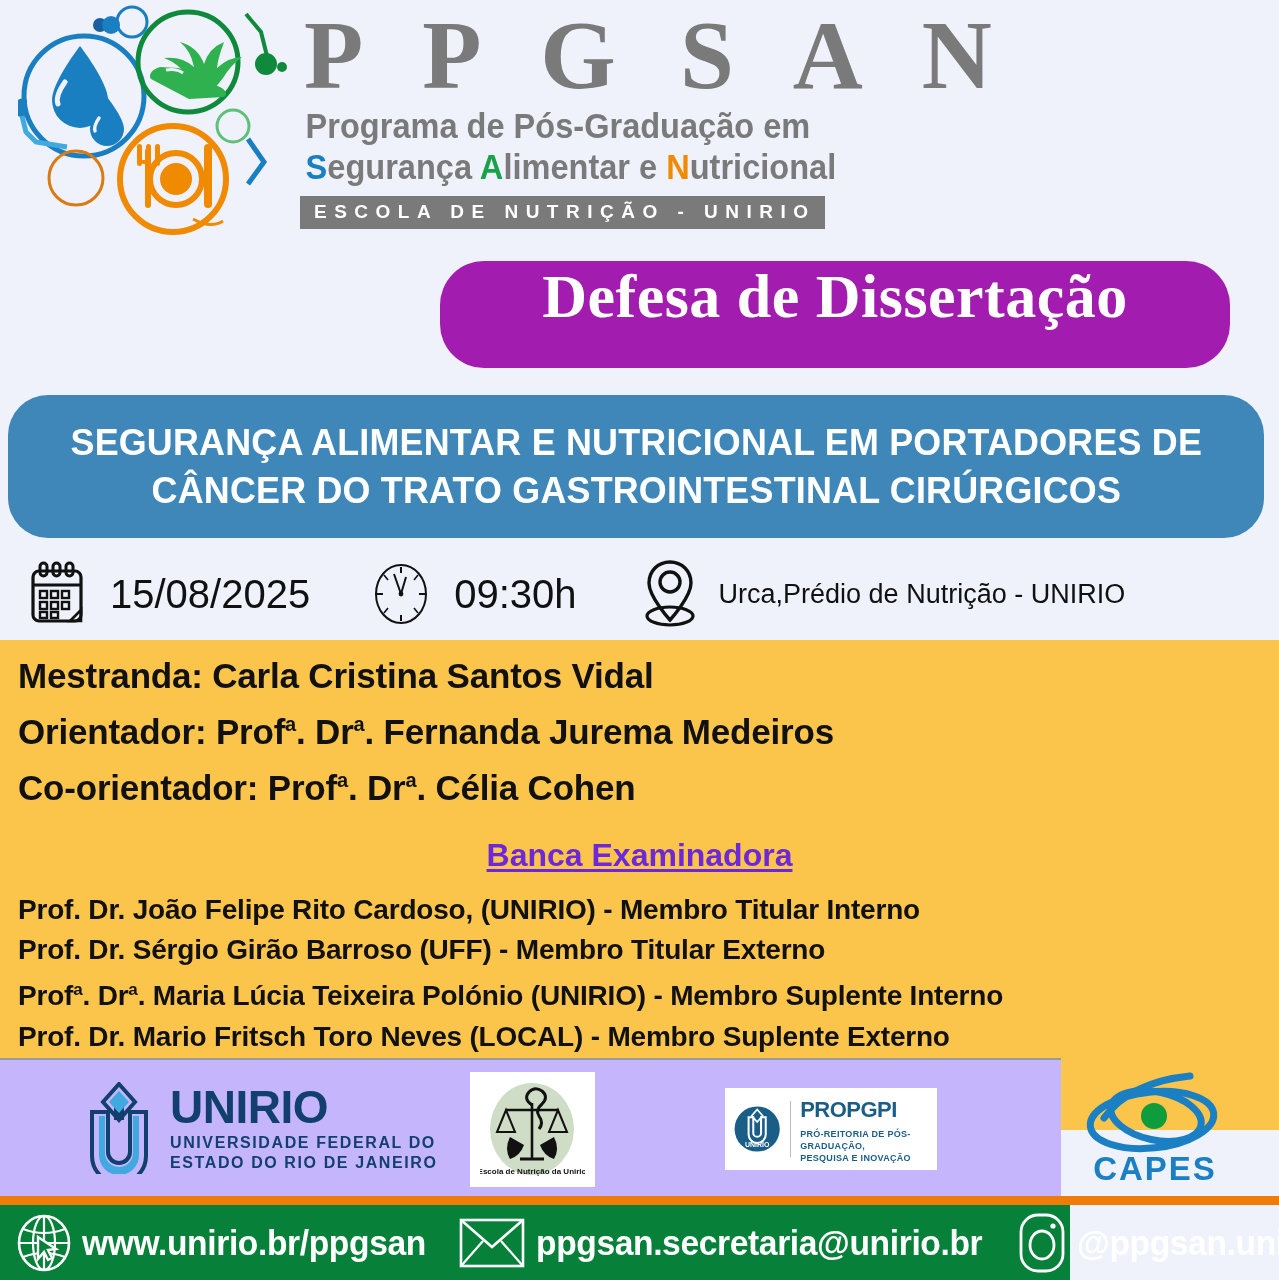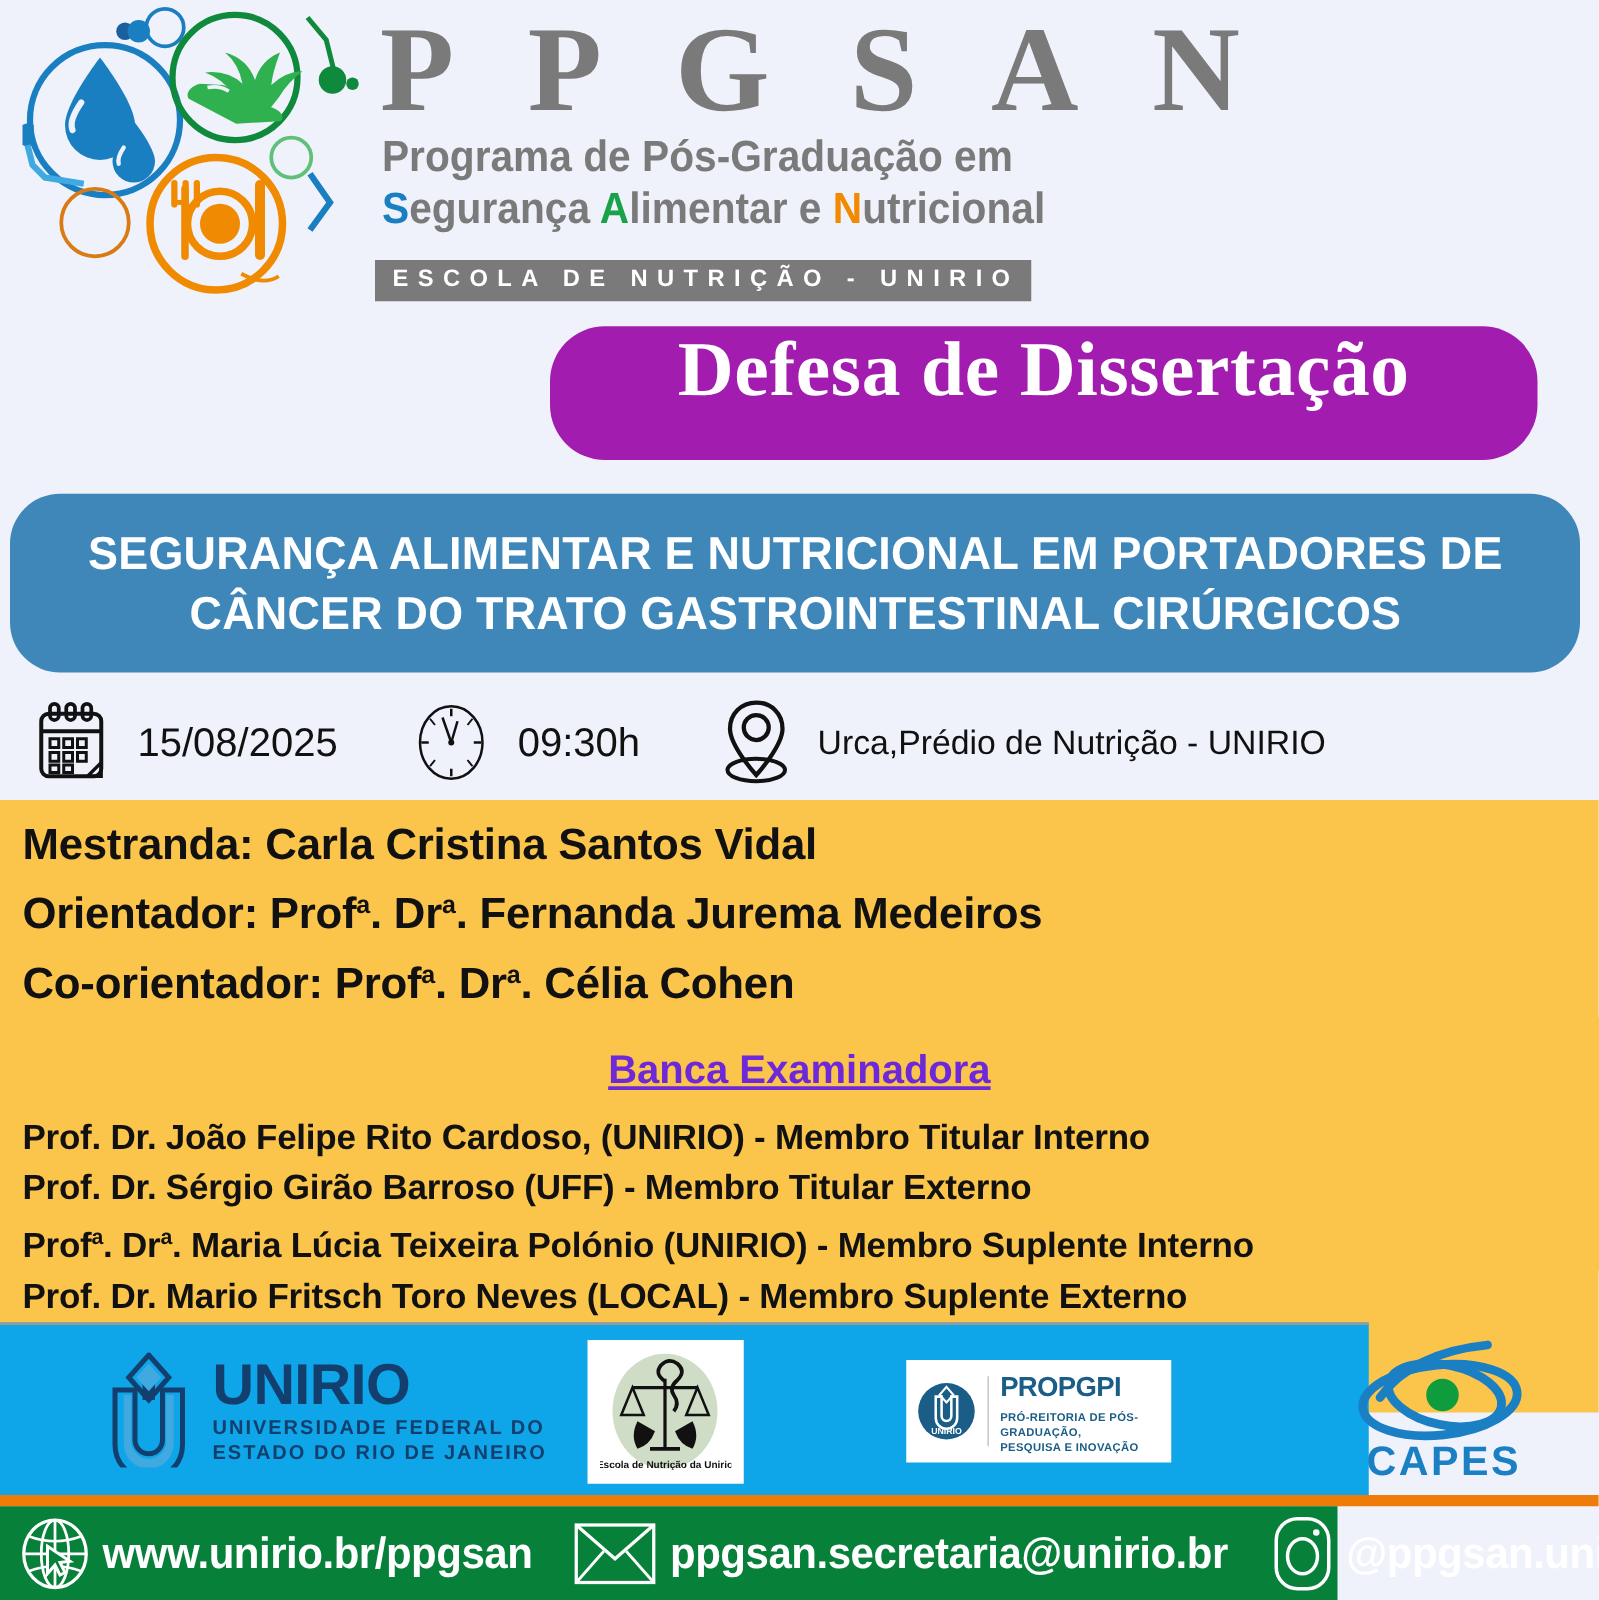--- a/index.html
+++ b/index.html
@@ -35,21 +35,21 @@
     font-size:35px;line-height:42px;font-weight:700;
     color:#7a7a7a;margin:0;padding-left:6px;white-space:nowrap;
     transform:scaleX(0.93);transform-origin:left center;
   }
   .tagline2 .s{color:#1a7fc1;}
   .tagline2 .a{color:#18a34a;}
   .tagline2 .n{color:#f08a00;}
   .escola-bar{
     background:#7a7a7a;color:#ffffff;
     font-size:19px;font-weight:700;letter-spacing:7.5px;
-    padding:5px 0 6px 14px;width:525px;margin-top:20px;
+    padding:5px 0 6px 14px;width:525px;margin-top:8px;
     box-sizing:border-box;white-space:nowrap;
   }
 
   
   .green-pill{
     position:absolute;left:440px;top:261px;width:790px;height:107px;
     background:#a21caf;border-radius:44px;
     display:flex;justify-content:center;
   }
   .green-pill-text{
@@ -74,21 +74,21 @@
   
   .info-row{
     position:absolute;left:0;top:548px;width:1279px;height:92px;
     display:flex;align-items:center;
   }
   .info-item{display:flex;align-items:center;}
   .info-date{margin-left:26px;}
   .info-time{margin-left:60px;}
   .info-local{margin-left:62px;}
   .info-txt{
-    font-size:32px;color:#111;margin-left:22px;white-space:nowrap;
+    font-size:40px;color:#111;margin-left:22px;white-space:nowrap;
   }
   .info-local-txt{
     font-size:27px;line-height:34px;color:#111;margin-left:18px;
     white-space:nowrap;
   }
 
   
   .yellow{
     position:absolute;left:0;top:640px;width:1279px;height:490px;
     background:#fbc44b;
@@ -107,21 +107,21 @@
   .banca-list{margin-top:16px;}
   .banca-line{
     font-size:28px;line-height:40px;font-weight:700;color:#111;
     white-space:nowrap;letter-spacing:-0.2px;
   }
   .banca-line sup{font-size:17px;vertical-align:super;}
 
   
   .sponsors{
     position:absolute;left:0;top:1058px;width:1061px;height:138px;
-    background:#0ea5e9;border-top:2px solid #9a9a9a;padding-left:34px;
+    background:#c4b5fd;border-top:2px solid #9a9a9a;
   }
 
   
   .orange-stripe{
     position:absolute;left:0;top:1196px;width:1279px;height:9px;background:#ef7c09;
   }
   .green-bar{
     position:absolute;left:0;top:1205px;width:1070px;height:75px;
     background:#07803a;display:flex;align-items:center;
   }

